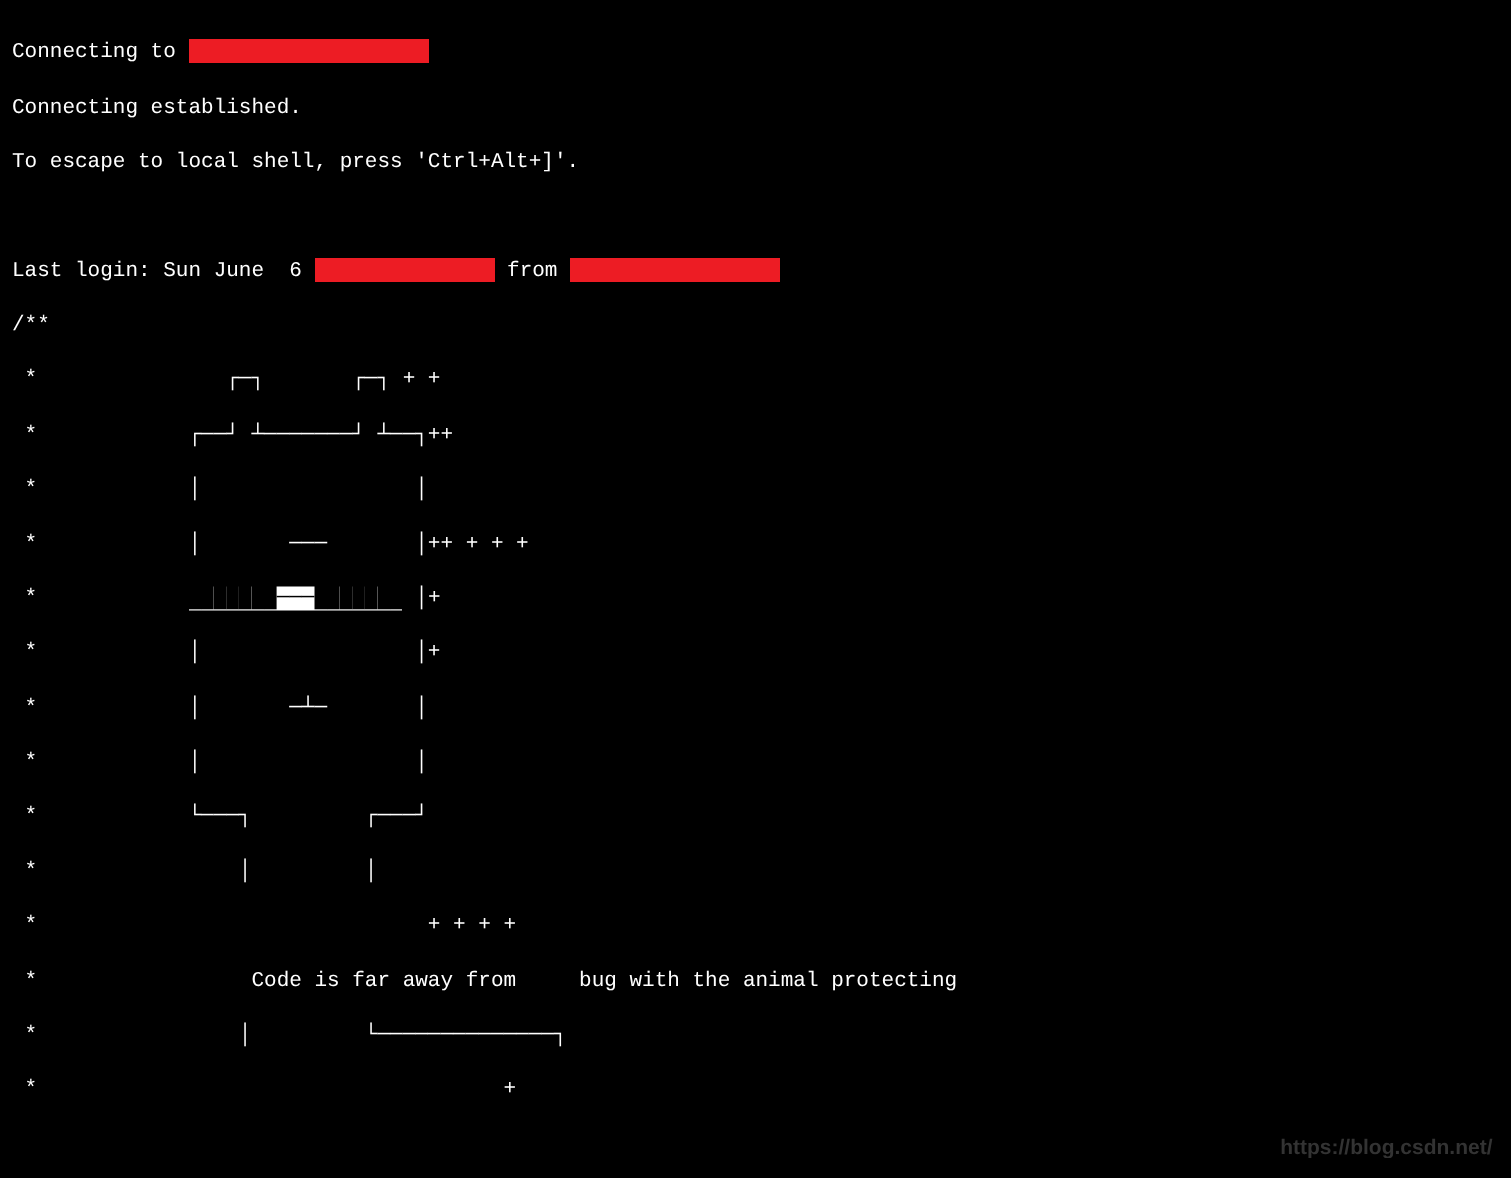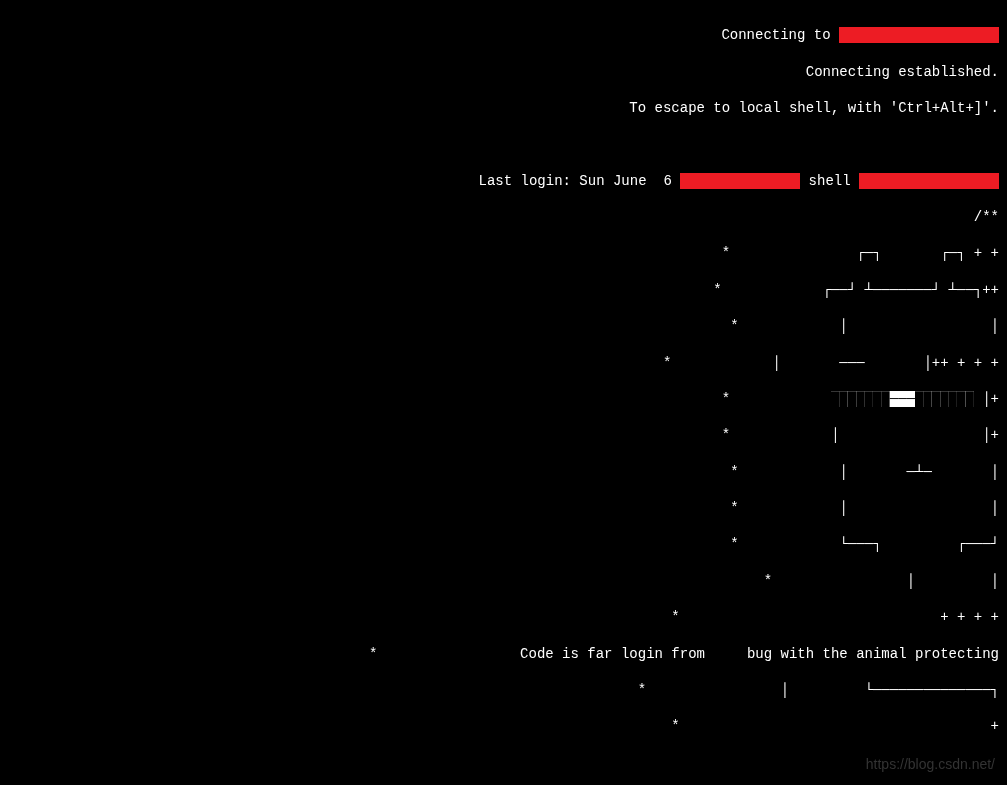--- a/index.html
+++ b/index.html
@@ -35,48 +35,48 @@
       color: #000;
     }
     .watermark {
       position: absolute;
       bottom: 12px;
       right: 12px;
       color: #555;
       font-size: 14px;
       font-family: Arial, sans-serif;
       opacity: 0.6;
+      font-weight: bold;
     }
     .line {
       min-height: 18px;
-      text-align: right;
     }
   </style>
 </head>
 <body>
 
 <div class="terminal">
 <div class="line"><span>Connecting to </span><span class="redact redact-1"></span></div>
 <div class="line">Connecting established.</div>
-<div class="line">To escape to local shell, with 'Ctrl+Alt+]'.</div>
+<div class="line">To escape to local shell, press 'Ctrl+Alt+]'.</div>
 <div class="line">&nbsp;</div>
-<div class="line"><span>Last login: Sun June  6 </span><span class="redact redact-2"></span><span> shell </span><span class="redact redact-3"></span></div>
+<div class="line"><span>Last login: Sun June  6 </span><span class="redact redact-2"></span><span> from </span><span class="redact redact-3"></span></div>
 <div class="line">/**</div>
 <div class="line"> *               ┌─┐       ┌─┐ + +</div>
 <div class="line"> *            ┌──┘ ┴───────┘ ┴──┐++</div>
 <div class="line"> *            │                 │</div>
 <div class="line"> *            │       ───       │++ + + +</div>
 <div class="line"><span> *            </span><span class="inv">███████───███████</span><span> │+</span></div>
 <div class="line"> *            │                 │+</div>
 <div class="line"> *            │       ─┴─       │</div>
 <div class="line"> *            │                 │</div>
 <div class="line"> *            └───┐         ┌───┘</div>
 <div class="line"> *                │         │</div>
 <div class="line"> *                               + + + +</div>
-<div class="line"> *                 Code is far login from     bug with the animal protecting</div>
+<div class="line"> *                 Code is far away from     bug with the animal protecting</div>
 <div class="line"> *                │         └──────────────┐</div>
 <div class="line"> *                                     +</div>
 
 
 
 
 
 
 
 

